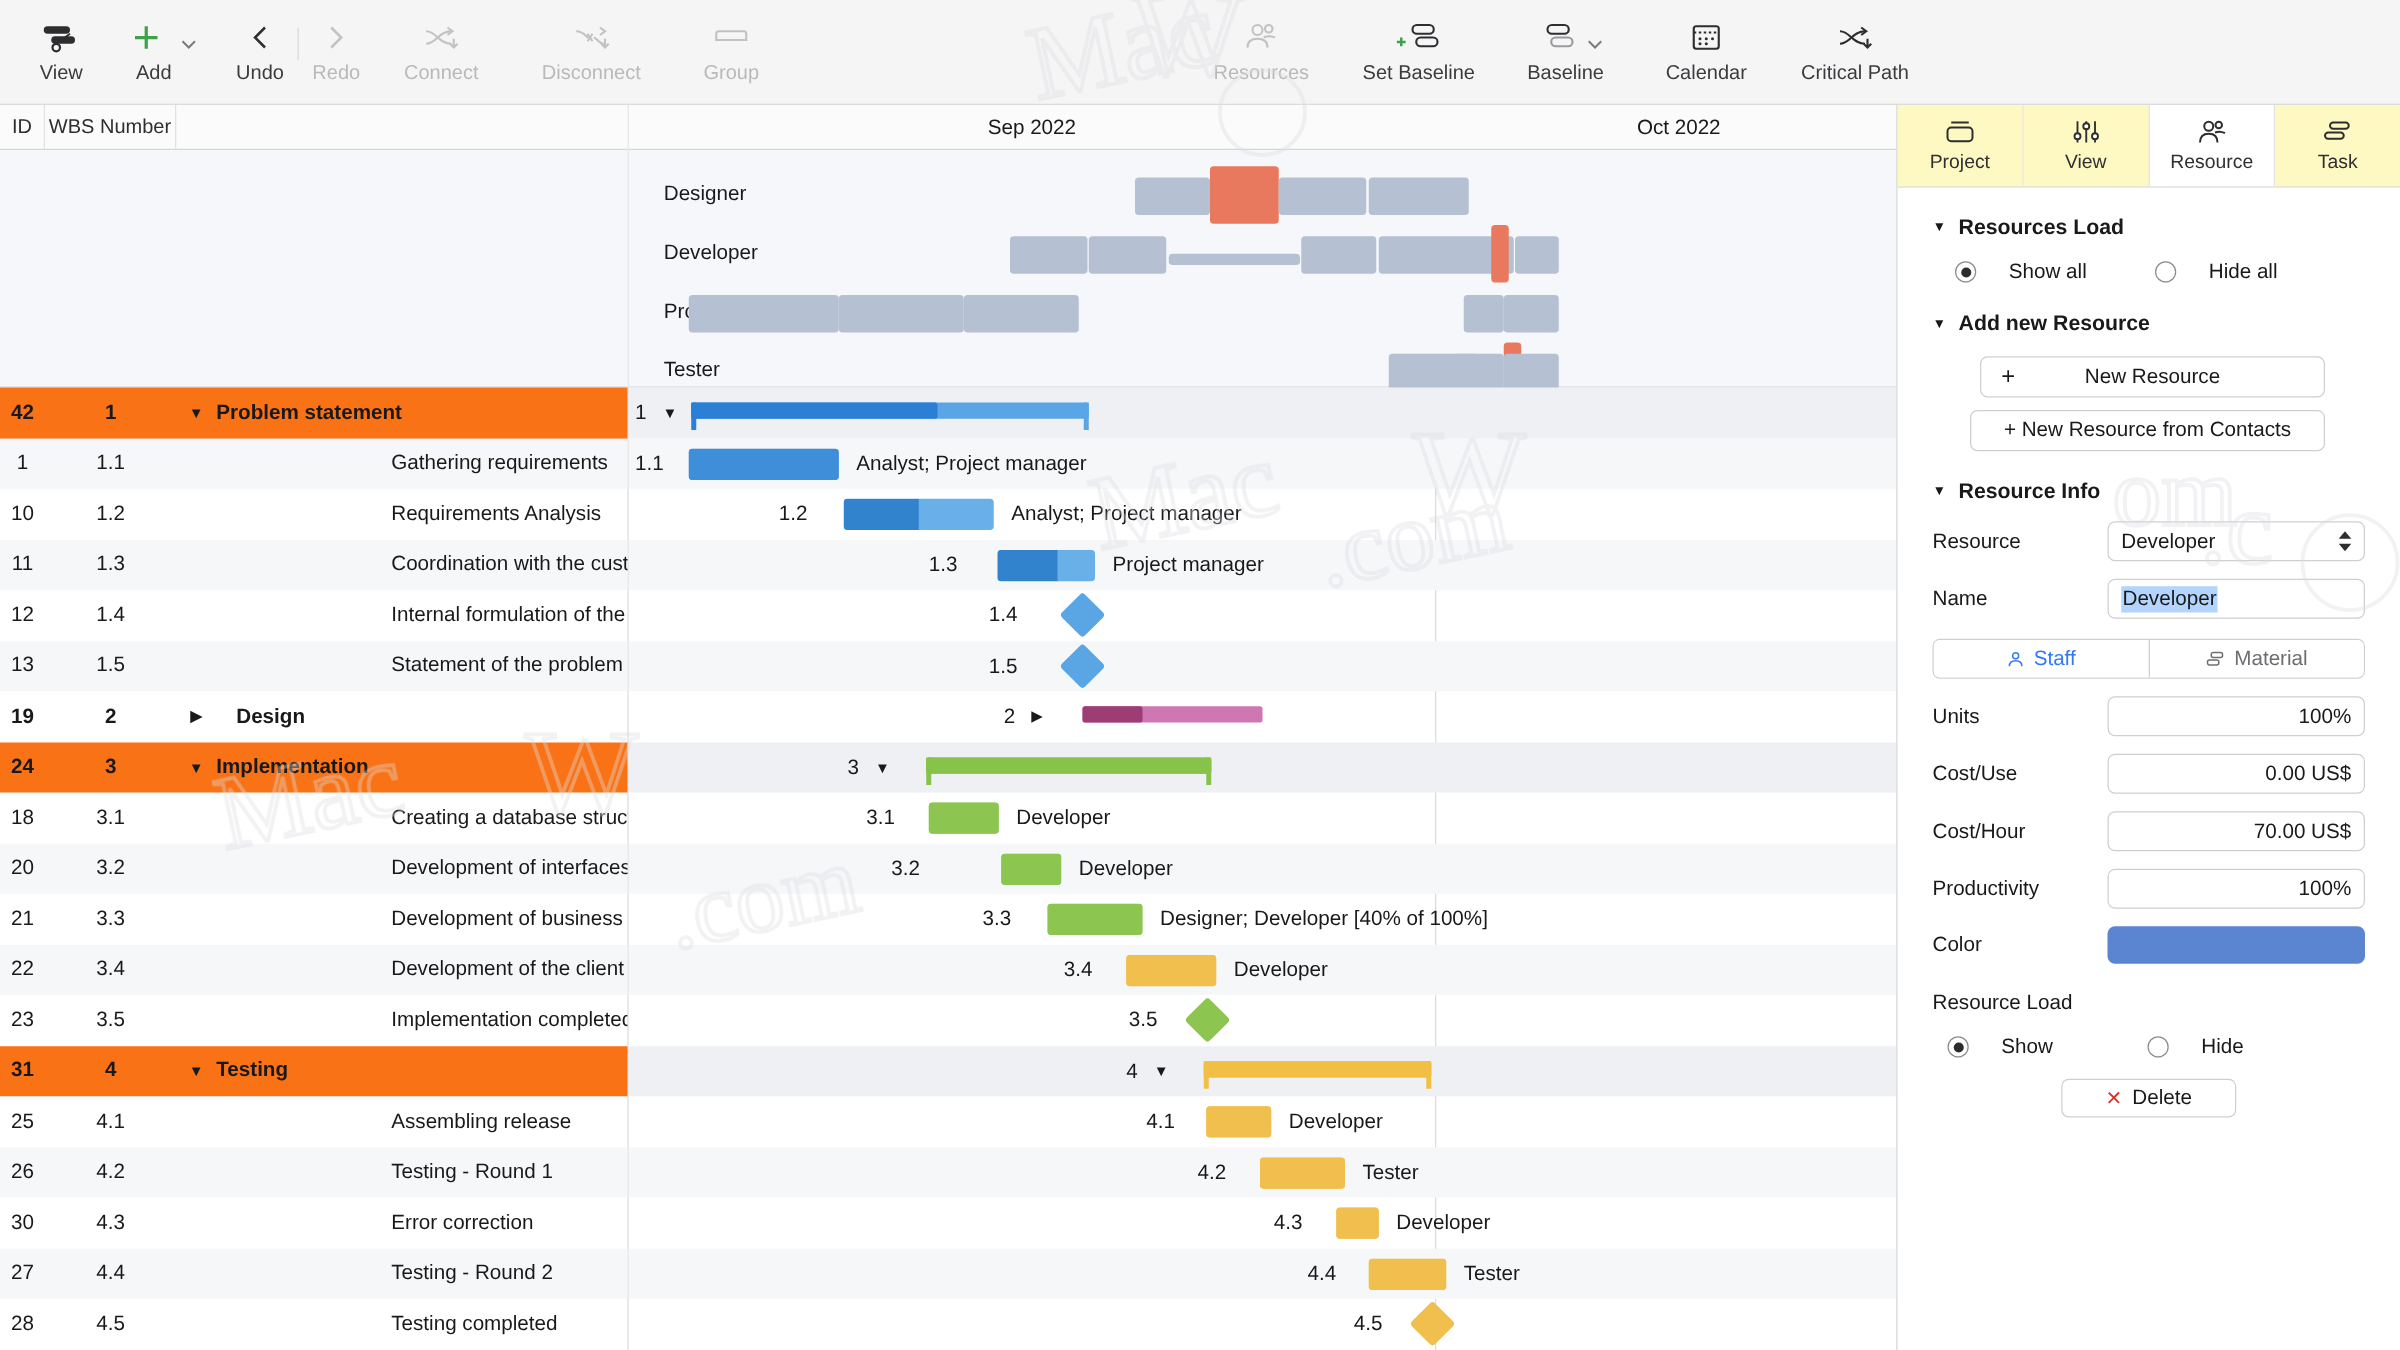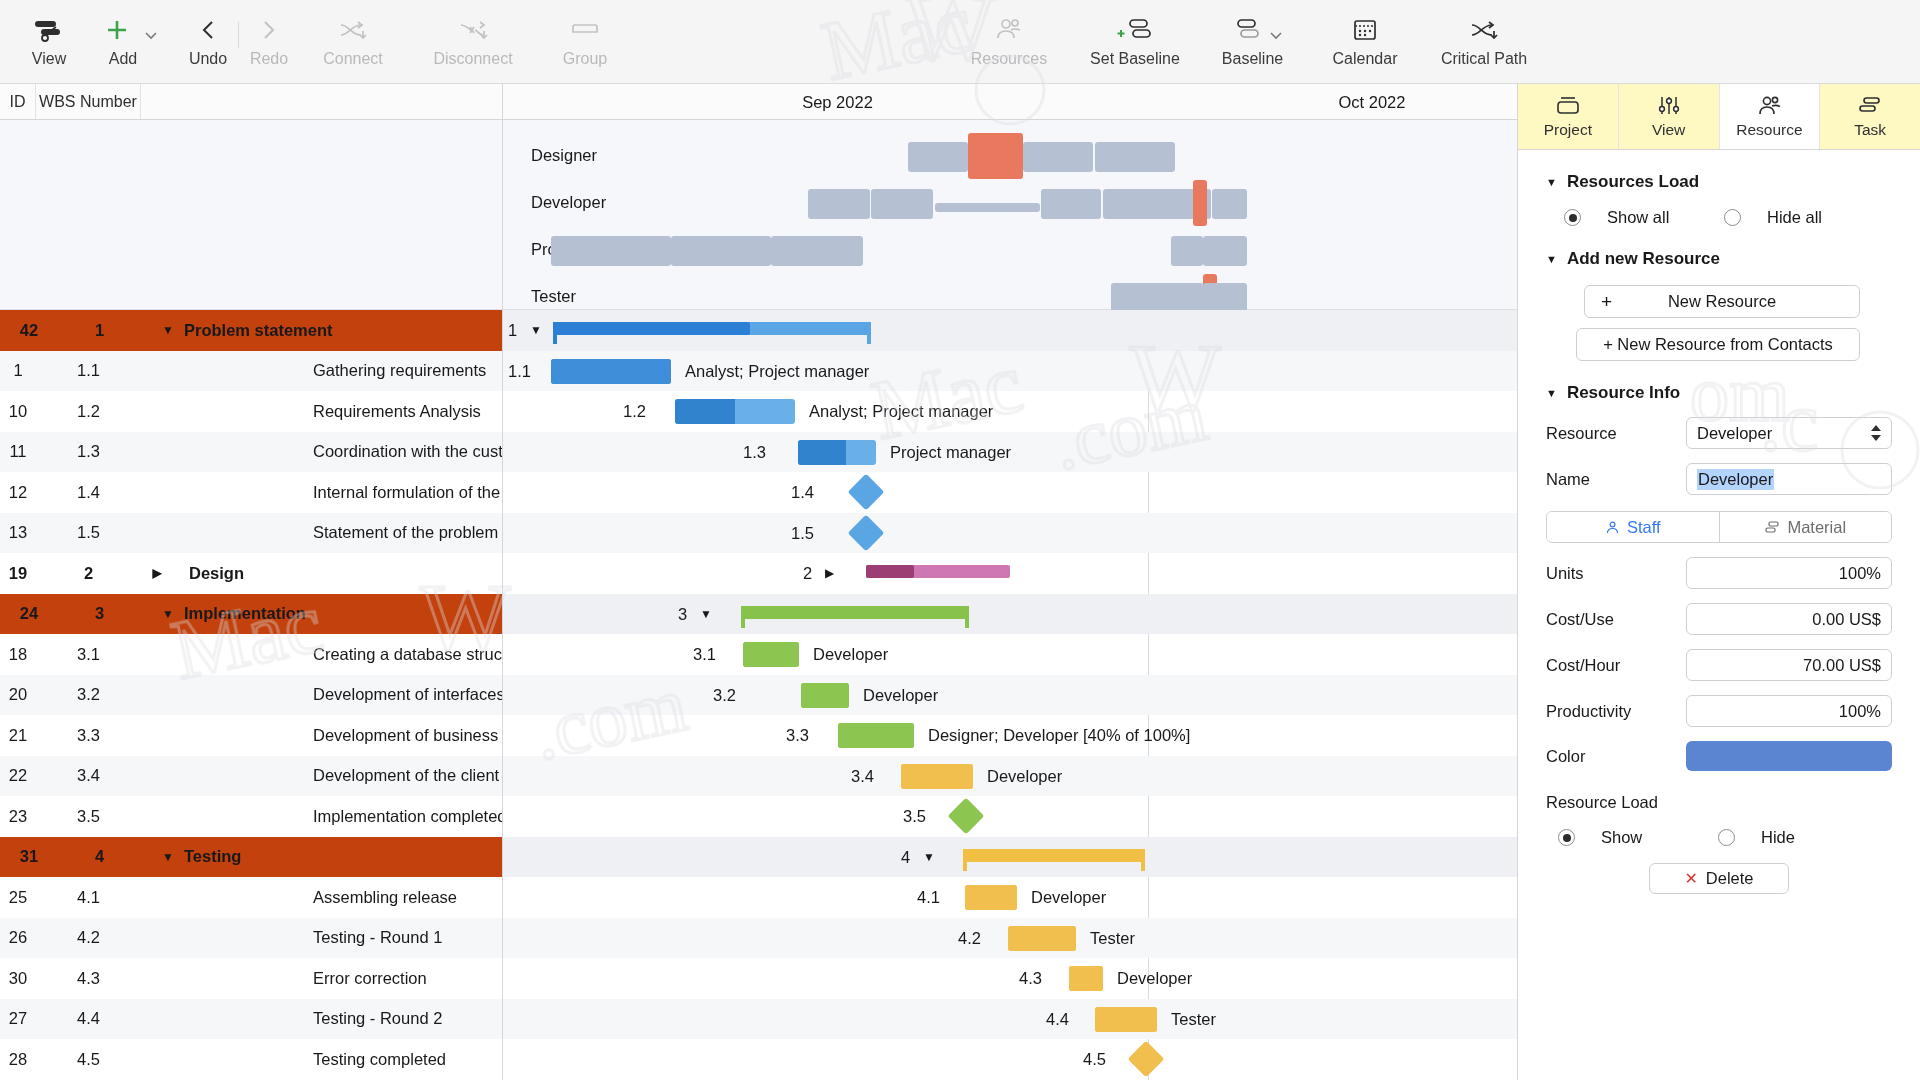--- a/index.html
+++ b/index.html
@@ -42,21 +42,21 @@
   .th { font-size: 16px; color: #2e2e30; display: flex; align-items: center; justify-content: center; border-right: 1px solid #e2e2e4; height: 100%;}
   .th.id { width: 36px; flex:0 0 36px;}
   .th.wbs { width: 105px; flex:0 0 105px;}
   .th.title { flex: 1; border-right: none;}
 
   .res-spacer { height: 190px; background: #f6f7fa; border-bottom: 1px solid #dfe0e4; }
 
   .trow { display: flex; height: 40.5px; align-items: center; font-size: 16.5px; color: #19191b; }
   .trow.alt { background: #f6f7f9; }
   .trow.group { background: #fff; }
-  .trow.group.sel { background: #c2410c; padding-left: 11px; }
+  .trow.group.sel { background: #f97316; }
   .c-id { width: 36px; flex:0 0 36px; text-align: center; }
   .c-wbs { width: 105px; flex:0 0 105px; text-align: center; }
   .c-title { flex: 1; padding-left: 6px; display: flex; align-items: center; white-space: nowrap; overflow: hidden; }
   .c-id.bold, .c-wbs.bold, .c-title.bold { font-weight: bold; }
   .tri { width: 20px; display:inline-block; font-size: 12px; color: #19191b; text-align:center; }
   .c-title .txt { }
 
   
   .gantt-pane { flex: 1; position: relative; overflow: hidden; background: #fff; border-right: 1px solid #d6d6d8;}
   .g-head { height: 36px; display: flex; border-bottom: 1px solid #d6d6d8; background: #fbfbfc; position: relative;}
@@ -419,22 +419,22 @@
             <div class="c-wbs">4.5</div>
             <div class="c-title">
               <span class="txt" style="margin-left: 166px;">Testing completed</span>
             </div>
           </div>
         </div>
     </div>
 
     <div class="gantt-pane">
       <div class="g-head">
-        <div class="g-month" style="left:12px;width:645px">Sep 2022</div>
-        <div class="g-month" style="left:674px;width:390px">Oct 2022</div>
+        <div class="g-month" style="left:0;width:645px">Sep 2022</div>
+        <div class="g-month" style="left:645px;width:390px">Oct 2022</div>
       </div>
       <div class="g-body">
         <div class="g-divider" style="left:645px"></div>
         <div class="g-resload"></div>
         <div id="resload-content">
             <div class="rl-label" style="left: 28px; top: 26px;">Designer</div>
             <div class="rl-bar" style="left: 405px; width: 60px; height: 30px; top: 22px;"></div>
             <div class="rl-over" style="left: 465px; width: 55px; height: 46px; top: 13px;"></div>
             <div class="rl-bar" style="left: 520px; width: 70px; height: 30px; top: 22px;"></div>
             <div class="rl-bar" style="left: 592px; width: 80px; height: 30px; top: 22px;"></div>

